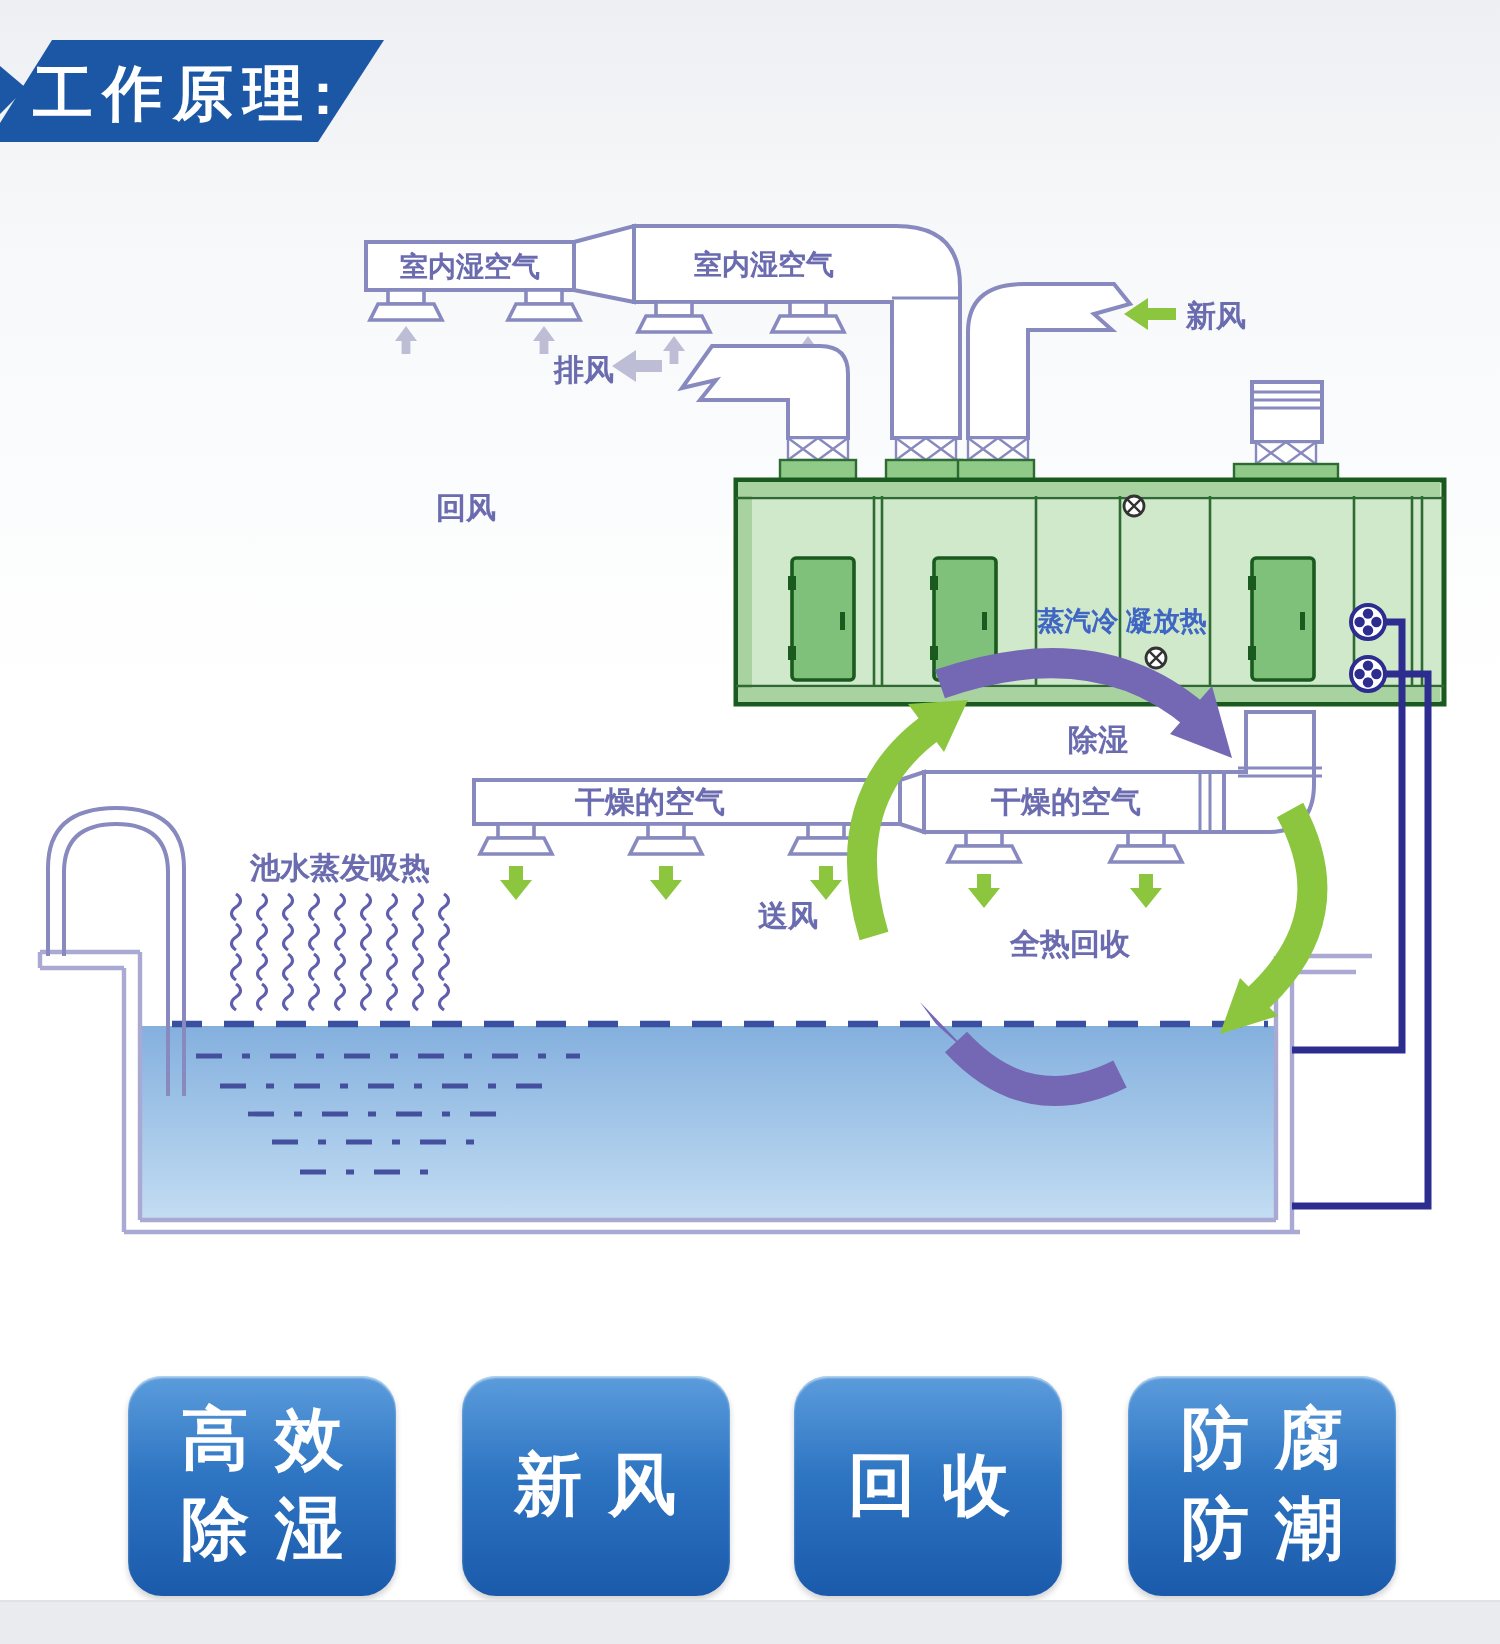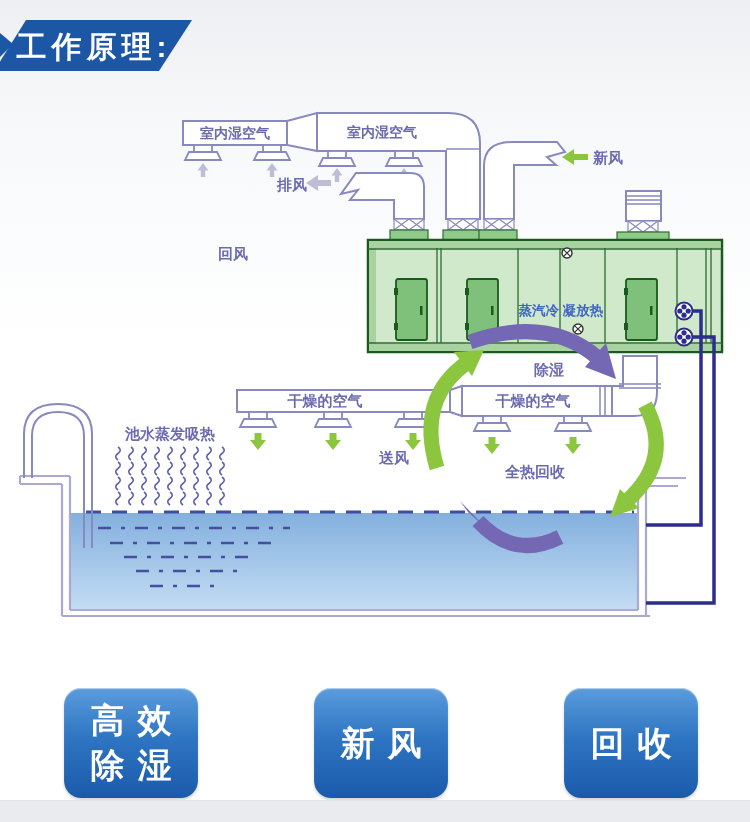--- a/index.html
+++ b/index.html
@@ -247,17 +247,21 @@
   <div class="badge">
     <div class="badge-line">高效</div>
     <div class="badge-line">除湿</div>
   </div>
   <div class="badge">
     <div class="badge-line">新风</div>
   </div>
   <div class="badge">
     <div class="badge-line">回收</div>
   </div>
+  <div class="badge">
+    <div class="badge-line">防腐</div>
+    <div class="badge-line">防潮</div>
+  </div>
 </div>
 
 <div class="bottom-strip"></div>
 
 </div>
 
 </body></html>

